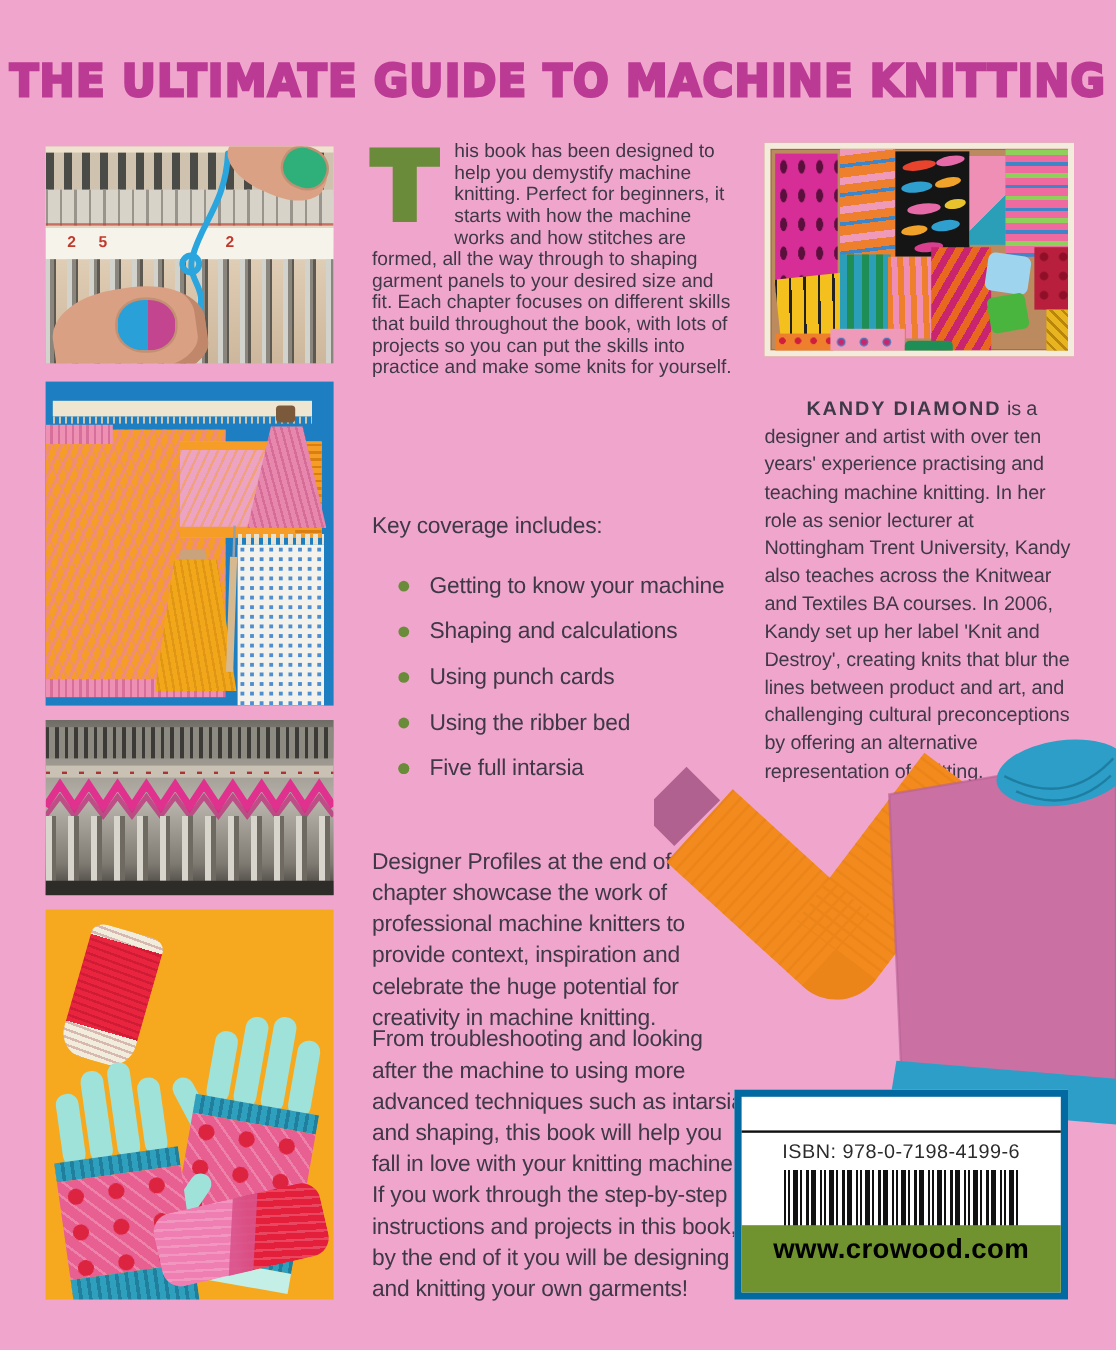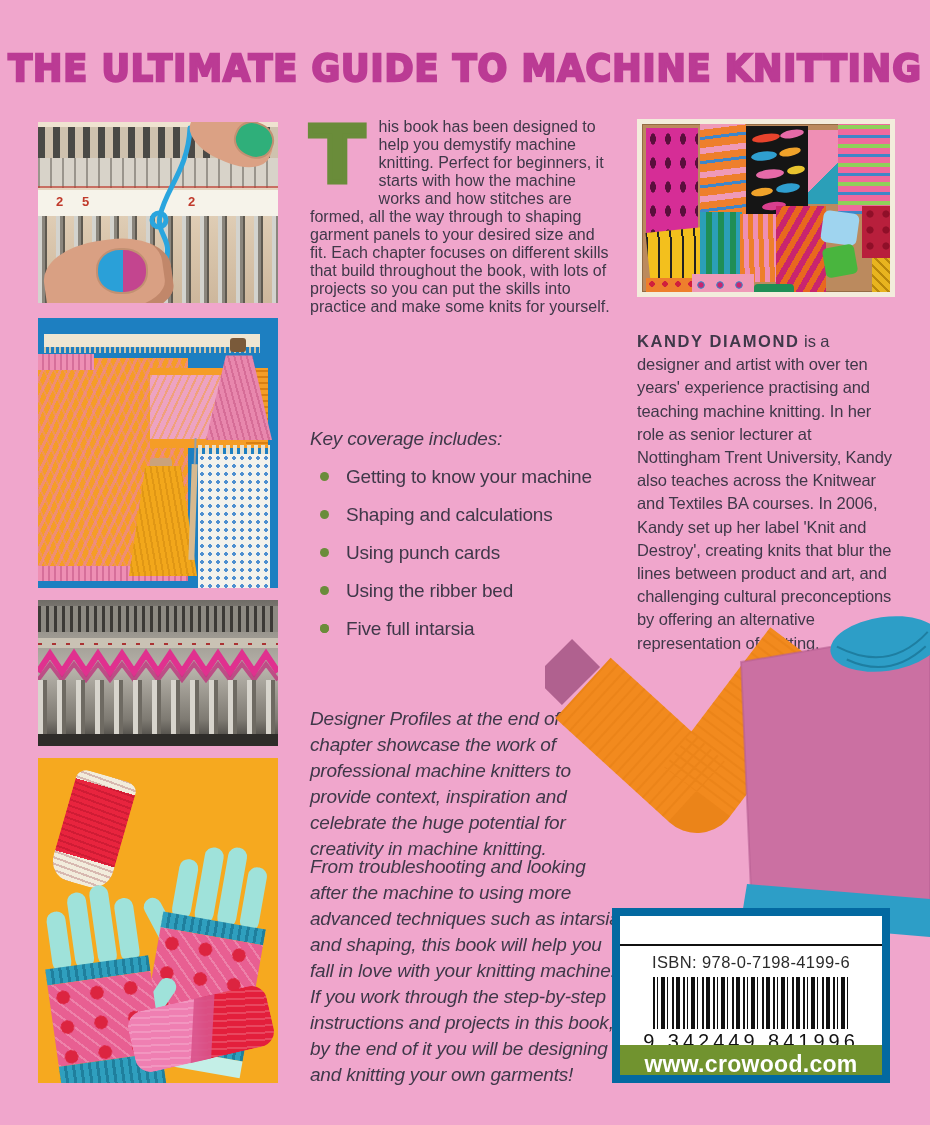--- a/index.html
+++ b/index.html
@@ -10,37 +10,37 @@
   }
   
   .title{
     position:absolute;top:48px;left:0;right:0;text-align:center;
     font-family:"DejaVu Sans",sans-serif;font-weight:900;font-size:35px;
     letter-spacing:1px;color:var(--title,#bb3b94);
     -webkit-text-stroke:2.2px var(--title,#bb3b94);
     transform:scaleY(1.06);white-space:nowrap;
   }
   
-  .para{font-size:19px;line-height:26px;letter-spacing:-0.2px;margin:0;font-style:italic;}
+  .para{font-size:19px;line-height:26px;letter-spacing:-0.2px;margin:0;}
   .intro{position:absolute;left:310px;top:118px;width:303px;}
   .dropcap{
     float:left;font-family:"DejaVu Sans",sans-serif;font-weight:900;
     font-size:80px;line-height:68px;color:var(--accent_green,#6a8c3a);
     -webkit-text-stroke:5px var(--accent_green,#6a8c3a);
     margin:4px 14px 2px 0;transform:scaleY(.98);
   }
   .key-heading{position:absolute;left:310px;top:426px;width:300px;font-size:19px;line-height:26px;margin:0;}
-  .bullets{position:absolute;left:314px;top:460px;width:302px;margin:4px;padding:0;list-style:none;}
+  .bullets{position:absolute;left:314px;top:460px;width:302px;margin:16px;padding:0;list-style:none;}
   .bullets li{position:relative;padding-left:28px;margin-bottom:13px;font-size:19px;line-height:25px;letter-spacing:-0.2px;}
   .dot{position:absolute;left:2px;top:8px;width:9px;height:9px;border-radius:50%;background:var(--accent_green,#6a8c3a);}
   .designer{position:absolute;left:310px;top:706px;width:300px;}
   .closing{position:absolute;left:310px;top:854px;width:310px;}
   
   .bio{position:absolute;left:637px;top:330px;width:256px;font-size:16.5px;line-height:23.2px;letter-spacing:-0.1px;}
-  .bio-name{font-weight:bold;letter-spacing:1.6px;}
+  .bio-name{font-weight:bold;letter-spacing:1.6px;margin-left:35px;}
   
   .photo{position:absolute;overflow:hidden;}
   
   .photo1{left:38px;top:122px;width:240px;height:181px;background:linear-gradient(180deg,#e2d2bd 0%,#e8d8c4 30%,#dcc9b0 60%,#cdb79c 100%);}
   .p1-slots{position:absolute;top:0;left:0;right:0;height:36px;background:repeating-linear-gradient(90deg,#4a4a46 0 7px,#cfc2ae 7px 15px);border-top:5px solid #efe3d0;}
   .p1-carriage{position:absolute;top:36px;left:0;right:0;height:30px;background:#d8d3c9;background-image:repeating-linear-gradient(90deg,#9a958c 0 2px,transparent 2px 12px);}
   .p1-redline{position:absolute;top:64px;left:0;right:0;height:2px;background:#c0392b;opacity:.65;}
   .p1-scale{position:absolute;top:68px;left:0;right:0;height:26px;background:#f6f3ea;background-image:repeating-linear-gradient(90deg,#c descriptor 0,transparent 0),repeating-linear-gradient(90deg,#c44 0 1px,transparent 1px 24px);background-size:auto,auto 8px;background-position:0 100%;background-repeat:repeat-x;}
   .p1-scale span{position:absolute;top:4px;color:#c0392b;font-size:13px;font-weight:bold;}
   .p1-n1{left:18px;}.p1-n2{left:44px;}.p1-n3{left:150px;}
@@ -109,26 +109,26 @@
   .pj{left:180px;top:88px;width:36px;height:32px;border-radius:6px;background:#9fd4ef;transform:rotate(8deg);}
   .pk{left:182px;top:122px;width:32px;height:30px;border-radius:5px;background:#49b53e;transform:rotate(-10deg);}
   .pl{left:220px;top:82px;width:28px;height:52px;background:#b81f3c;background-image:radial-gradient(circle 4px at 8px 8px,#8f0f28 80%,transparent);background-size:16px 16px;}
   .pm{left:230px;top:134px;width:18px;height:38px;background:#e8b41f;background-image:repeating-linear-gradient(45deg,#b8860b 0 2px,transparent 2px 7px);}
   .pn{left:4px;top:154px;width:48px;height:18px;background:#ee7f2c;background-image:radial-gradient(circle 3px at 6px 6px,#d01f3c 85%,transparent);background-size:13px 12px;}
   .po{left:50px;top:150px;width:62px;height:22px;background:#ef9ab8;background-image:radial-gradient(circle 4px at 9px 11px,#c9256e 50%,#3e86c8 85%,transparent);background-size:19px 20px;}
   .pp{left:112px;top:160px;width:40px;height:12px;background:#1f8e56;border-radius:4px 4px 0 0;}
   
   .sweater{position:absolute;left:545px;top:600px;width:385px;height:420px;z-index:1;}
   
-  .isbn-box{position:absolute;left:612px;top:908px;width:278px;height:175px;box-sizing:border-box;background:#fff;border:8px solid #0369a1;z-index:2;font-family:"Liberation Sans",sans-serif;}
+  .isbn-box{position:absolute;left:612px;top:908px;width:278px;height:175px;box-sizing:border-box;background:#fff;border:6px solid #0369a1;z-index:2;font-family:"Liberation Sans",sans-serif;}
   .isbn-blank{height:28px;border-bottom:2px solid #101010;}
   .isbn-label{text-align:center;font-size:16.5px;color:#2b2b2b;margin-top:7px;letter-spacing:.4px;}
   .barcode{width:196px;height:52px;margin:5px auto 0;background:repeating-linear-gradient(90deg,#111 0 2px,#fff 2px 4px,#111 4px 5px,#fff 5px 8px,#111 8px 12px,#fff 12px 14px,#111 14px 15px,#fff 15px 19px,#111 19px 21px,#fff 21px 23px,#111 23px 27px,#fff 27px 30px);}
   .isbn-digits{text-align:center;font-size:20px;color:#111;letter-spacing:4px;margin-top:1px;}
-  .site-band{position:absolute;left:0;right:0;bottom:0;height:30px;background:var(--crowood_green,#71932f);color:#ffffff;font-weight:bold;font-size:23px;text-align:center;line-height:38px;letter-spacing:.3px;}
+  .site-band{position:absolute;left:0;right:0;bottom:0;height:56px;background:var(--crowood_green,#71932f);color:#000000;font-weight:bold;font-size:23px;text-align:center;line-height:38px;letter-spacing:.3px;}
 </style>
 </head>
 <body>
 
 <div class="cover">
 
   <div class="title">THE ULTIMATE GUIDE TO MACHINE KNITTING</div>
 
   <div class="photo photo1">
     <div class="p1-slots"></div>

